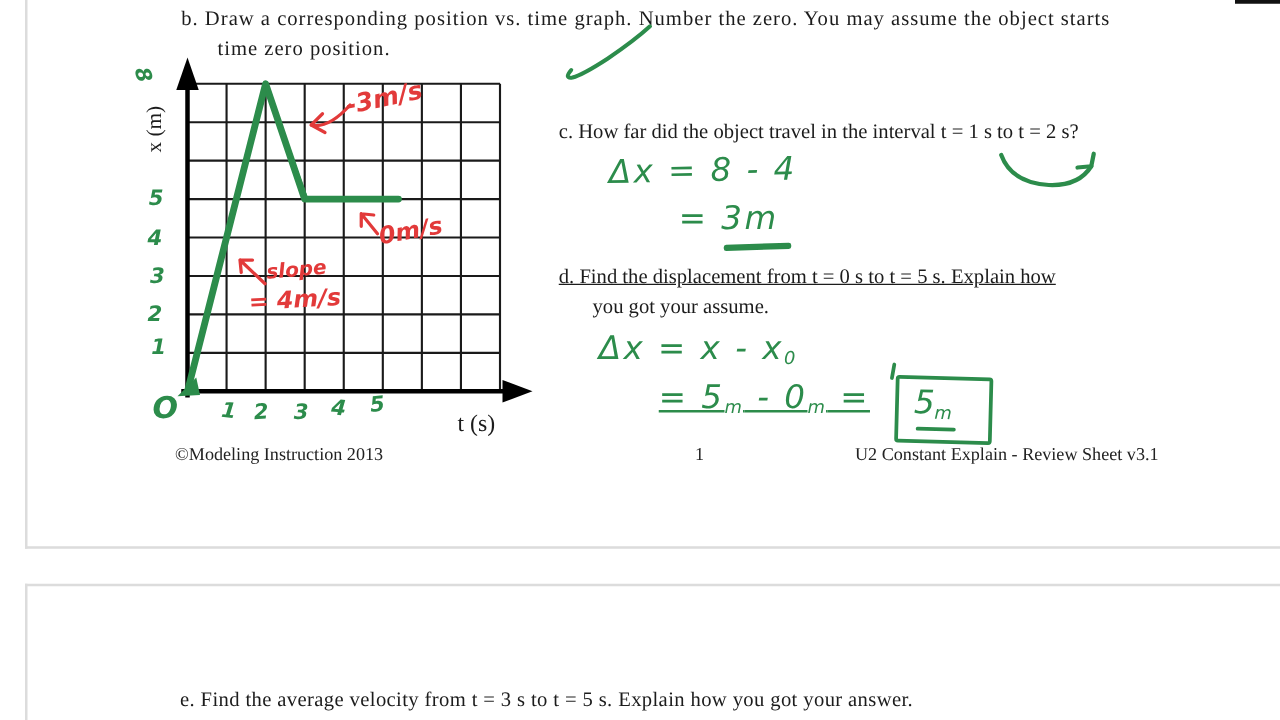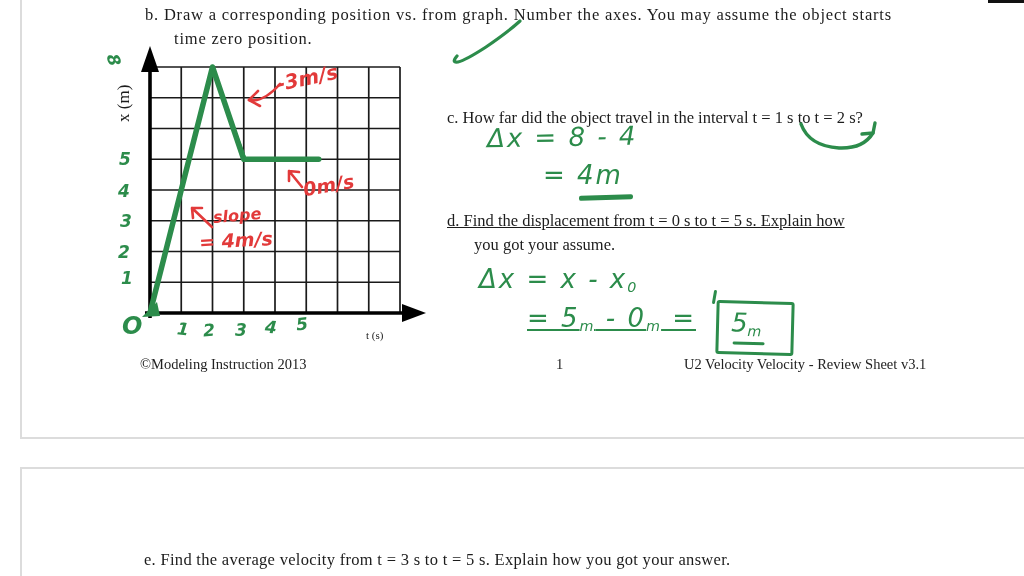--- a/index.html
+++ b/index.html
@@ -34,21 +34,21 @@
   #answer-box .big{position:absolute;left:12px;top:4px;}
   #top-cutoff-mark{position:absolute;left:988px;top:0;width:36px;height:3px;background:#111;}
 </style>
 </head>
 <body>
 
 <div id="page-1" class="page-box"></div>
 <div id="page-2" class="page-box"></div>
 <div id="top-cutoff-mark"></div>
 
-<div class="printed" style="left:145px;top:5px;letter-spacing:0.8px;">b. Draw a corresponding position vs. from graph. Number the axes. You may assume the object starts</div>
+<div class="printed" style="left:145px;top:5px;letter-spacing:0.8px;">b. Draw a corresponding position vs. time graph. Number the zero. You may assume the object starts</div>
 <div class="printed" style="left:174px;top:29px;letter-spacing:0.8px;">time zero position.</div>
 
 <svg style="left:443px;top:16px;" width="90" height="48" viewBox="0 0 90 48">
   <path class="green-stroke" stroke-width="3.2" d="M 14,40 q -6,7 1,6 q 8,-2 28,-15 q 22,-15 34,-26"></path>
 </svg>
 
 <svg id="graph-svg" style="left:100px;top:40px;" width="350" height="312" viewBox="0 0 350 312">
   <g id="graph-grid">
       <line x1="50" y1="27" x2="50" y2="273"></line>
       <line x1="50" y1="27" x2="300" y2="27"></line>
@@ -82,62 +82,62 @@
   </g>
   <g>
     <path class="red-stroke" d="M 180,44 Q 163,63 149,60"></path>
     <path class="red-stroke" d="M 149,60 L 158,51 M 149,60 L 160,66"></path>
     <path class="red-stroke" d="M 202,147 L 189,131 M 189,131 L 189,141 M 189,131 L 199,132"></path>
     <path class="red-stroke" d="M 112,187 L 92,168 M 92,168 L 93,178 M 92,168 L 102,168"></path>
   </g>
 </svg>
 
 <div class="printed" style="left:114px;top:122px;font-size:17px;transform:rotate(-90deg);transform-origin:0 0;">x (m)</div>
-<div class="printed" style="left:366px;top:329px;font-size:11px;">t (s)</div>
+<div class="printed" style="left:366px;top:329px;font-size:19px;">t (s)</div>
 
 <span class="hw tick" style="left:108px;top:50px;transform:rotate(75deg);">8</span>
 <span class="hw tick" style="left:119px;top:149px;">5</span>
 <span class="hw tick" style="left:118px;top:181px;">4</span>
 <span class="hw tick" style="left:120px;top:211px;">3</span>
 <span class="hw tick" style="left:118px;top:242px;">2</span>
 <span class="hw tick" style="left:121px;top:268px;">1</span>
 <span class="hw" style="left:122px;top:312px;font-size:24px;font-weight:bold;">O</span>
 <span class="hw tick" style="left:177px;top:319px;transform:rotate(6deg);">1</span>
 <span class="hw tick" style="left:203px;top:320px;transform:rotate(-4deg);">2</span>
 <span class="hw tick" style="left:235px;top:320px;">3</span>
 <span class="hw tick" style="left:265px;top:317px;transform:rotate(5deg);">4</span>
 <span class="hw tick" style="left:296px;top:314px;transform:rotate(-6deg);">5</span>
 
 <span class="hw-red" style="left:276px;top:66px;font-size:20px;transform:rotate(-12deg);">-3m/s</span>
 <span class="hw-red" style="left:303px;top:174px;font-size:19px;transform:rotate(-10deg);">0m/s</span>
 <span class="hw-red" style="left:213px;top:206px;font-size:16px;transform:rotate(-5deg);">slope</span>
 <span class="hw-red" style="left:199px;top:229px;font-size:19px;transform:rotate(-3deg);">= 4m/s</span>
 
-<div class="printed" style="left:447px;top:108px;">c. How far did the object travel in the interval t = 1 s to t = 2 s?</div>
+<div class="printed" style="left:447px;top:95px;">c. How far did the object travel in the interval t = 1 s to t = 2 s?</div>
 <svg style="left:795px;top:112px;" width="92" height="46" viewBox="0 0 92 46">
   <path class="green-stroke" stroke-width="3.4" d="M 6,12 q 8,22 38,24 q 24,1 34,-15"></path>
   <path class="green-stroke" stroke-width="3.4" d="M 78,21 l 2,-10 M 78,21 l -11,1"></path>
 </svg>
 <div class="hw big" style="left:487px;top:122px;transform:rotate(-1deg);letter-spacing:2px;">Δx = 8 - 4</div>
-<div class="hw big" style="left:543px;top:160px;letter-spacing:2px;">= 4m</div>
+<div class="hw big" style="left:543px;top:160px;letter-spacing:2px;">= 3m</div>
 <div class="underline-green" style="left:579px;top:195px;width:54px;height:5px;transform:rotate(-2deg);"></div>
 
 <div class="printed" style="left:447px;top:211px;text-decoration:underline;">d. Find the displacement from t = 0 s to t = 5 s. Explain how</div>
 <div class="printed" style="left:474px;top:235px;">you got your assume.</div>
 <div class="hw big" style="left:479px;top:264px;letter-spacing:2px;">
   <span>Δx = x - x</span><span class="sub">0</span>
 </div>
 <div class="hw big" style="left:527px;top:303px;letter-spacing:2px;text-decoration:underline;">
   <span>= 5</span><span class="sub">m</span><span> - 0</span><span class="sub">m</span><span> =</span>
 </div>
 <div id="answer-box">
   <div class="hw big">
     <span>5</span><span class="sub">m</span>
   </div>
   <div class="underline-green" style="left:14px;top:38px;width:32px;height:3px;"></div>
 </div>
 <div class="underline-green" style="left:713px;top:290px;width:3px;height:14px;transform:rotate(10deg);"></div>
 
 <div class="printed footer" style="left:140px;top:356px;">©Modeling Instruction 2013</div>
 <div class="printed footer" style="left:556px;top:356px;">1</div>
-<div class="printed footer" style="left:684px;top:356px;">U2 Velocity Velocity - Review Sheet v3.1</div>
+<div class="printed footer" style="left:684px;top:356px;">U2 Constant Explain - Review Sheet v3.1</div>
 
 <div class="printed" style="left:144px;top:550px;letter-spacing:0.3px;">e. Find the average velocity from t = 3 s to t = 5 s. Explain how you got your answer.</div>
 
 </body></html>

